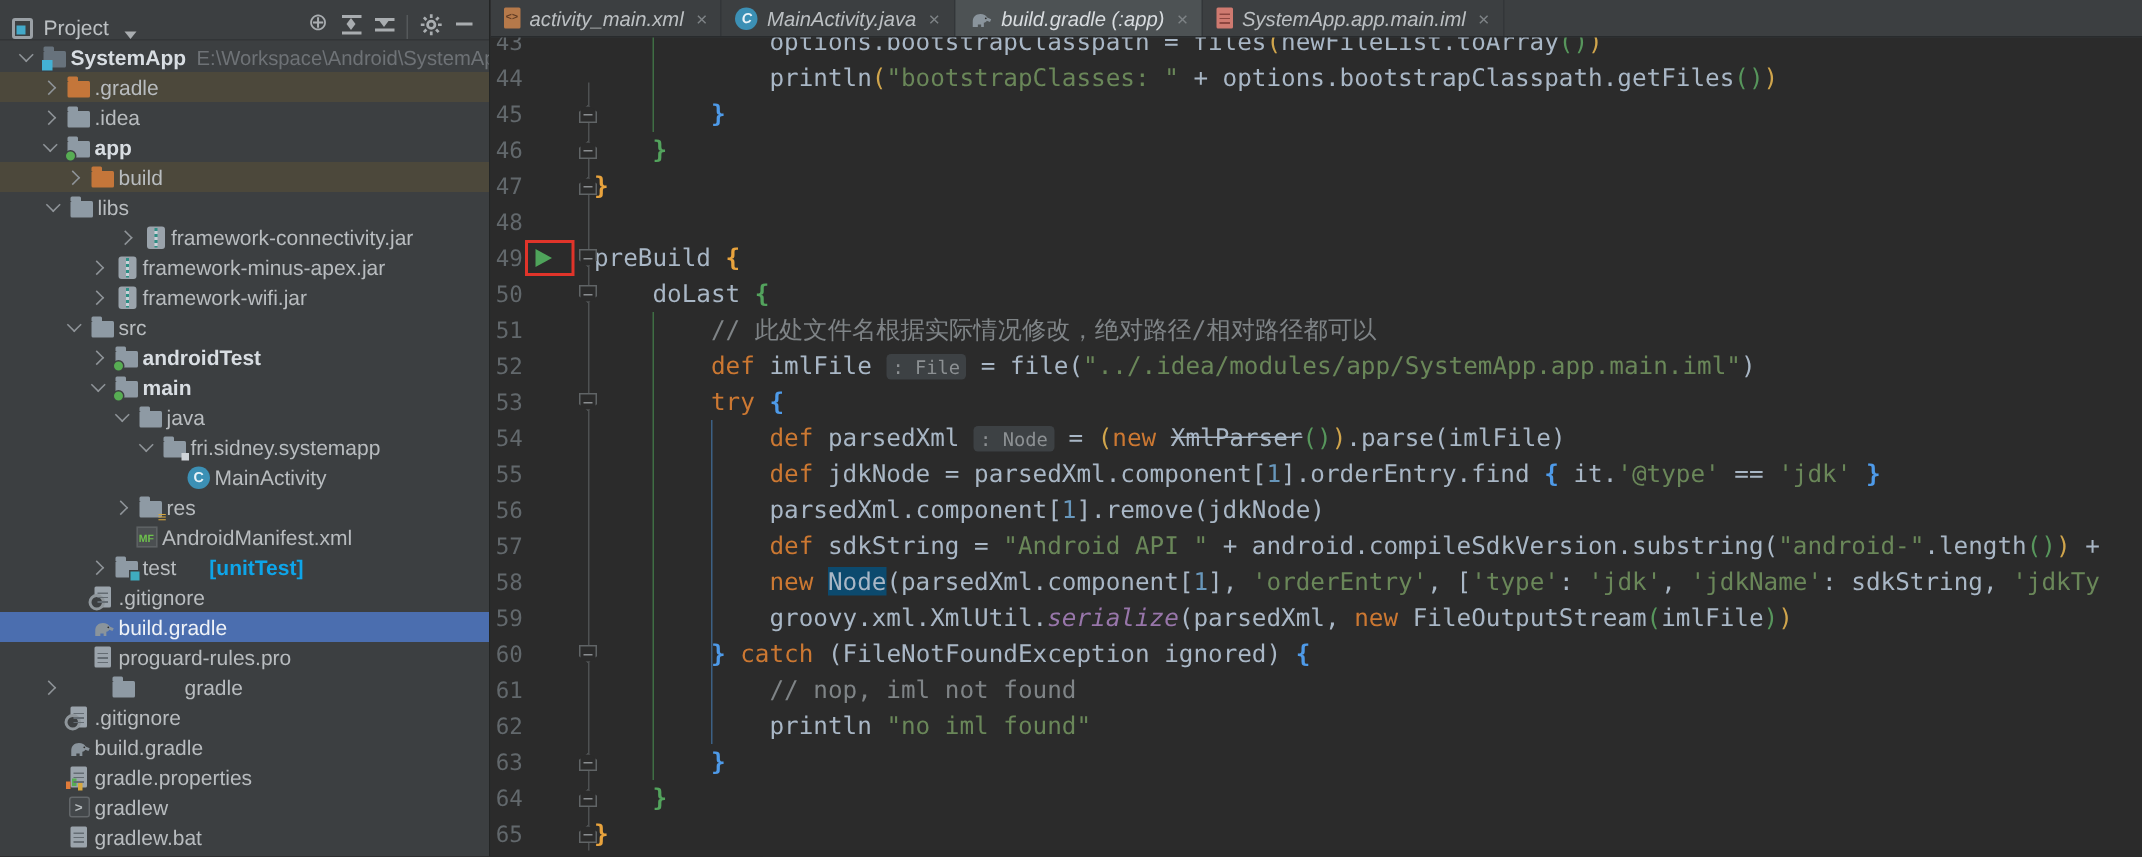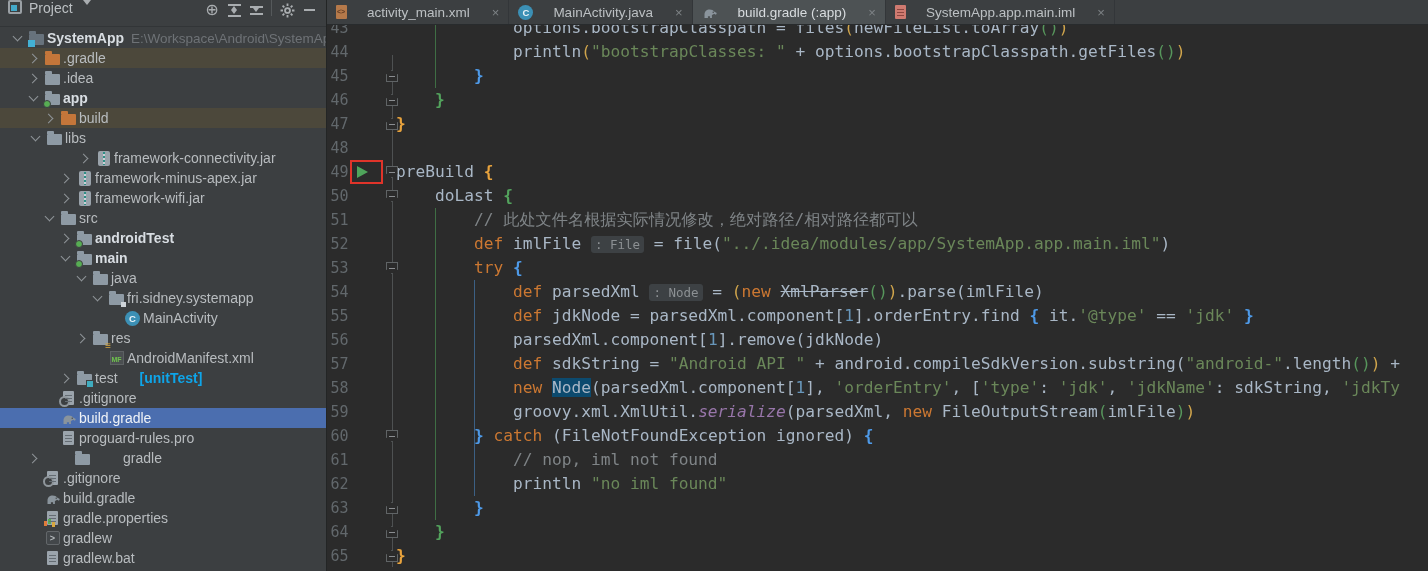--- a/index.html
+++ b/index.html
@@ -3,21 +3,21 @@
 <meta charset="utf-8">
 <style>
   * { margin:0; padding:0; box-sizing:border-box; }
   html,body { width:1428px; height:571px; overflow:hidden; background:#2b2b2b;
               font-family:"Liberation Sans","DejaVu Sans",sans-serif; }
   #app { position:relative; width:1428px; height:571px; display:flex; }
 
   
   #project-panel { width:327px; min-width:327px; height:571px; background:#3c3f41;
                    border-right:1px solid #232525; overflow:hidden; }
-  .panel-header { height:27px; display:flex; align-items:flex-start; padding:0 6px 0 8px;
+  .panel-header { height:27px; display:flex; align-items:flex-end; padding:0 6px 0 8px;
                   border-bottom:1px solid #323537; }
   .panel-header .title { color:#bcc0c3; font-size:14px; margin:0 6px 0 7px; }
   .hdr-sp { flex:1; }
   .hdr-ic { width:22px; height:20px; display:flex; align-items:center; justify-content:center;
             color:#a9adb0; position:relative; }
   .tw-icon { width:14px; height:14px; border:2px solid #9aa0a5; border-radius:2px; position:relative; }
   .tw-icon::after { content:''; position:absolute; left:1px; bottom:1px; width:6px; height:6px; background:#43a9c9; }
   .caret-down { width:0; height:0; border-left:4px solid transparent; border-right:4px solid transparent;
                 border-top:5px solid #a9adb0; margin-left:4px; }
   .ic-locate { font-size:16px; line-height:1; }
@@ -70,22 +70,22 @@
   .ic-jar::before { content:''; position:absolute; left:5px; top:1px; bottom:1px; width:2px;
                     background:repeating-linear-gradient(#2e8f85 0 2px,#c9d2d8 2px 4px); }
   .ic-manifest { width:14px; height:14px; background:#4b4f51; border:1px solid #5d6163; display:flex; align-items:flex-end;
                  justify-content:center; font-size:7px; font-weight:bold; color:#6ec14d; line-height:8px; }
   .ic-console { width:14px; height:14px; background:#43474a; border:1px solid #63676a; border-radius:2px; color:#b5babd;
                 font-size:9px; font-weight:bold; display:flex; align-items:center; justify-content:center; }
 
   
   #editor { position:relative; flex:1; height:571px; background:#2b2b2b; overflow:hidden; }
   #tabbar { height:25px; background:#3c3f41; border-bottom:1px solid #282b2d; display:flex; align-items:stretch; }
-  .tab { display:flex; align-items:center; gap:20px; padding:0 9px; border-right:1px solid #333639;
-         color:#bcc0c3; font-size:13.5px; white-space:nowrap; }
+  .tab { display:flex; align-items:center; gap:6px; padding:0 9px; border-right:1px solid #333639;
+         color:#bcc0c3; font-size:13.5px; white-space:nowrap;font-style:italic; }
   .tab.active { background:#4d5254; color:#d8dcdf; }
   .tab .close { color:#7e8386; font-size:13px; margin-left:2px; }
   .ic-gradle svg { display:block; }
 
   #code-area { position:absolute; left:0; right:0; top:25px; bottom:0; overflow:hidden; }
   #lines { position:relative; margin-top:-9px; }
   .cl { position:relative; height:24px; font-family:"DejaVu Sans Mono","Liberation Mono",monospace;
         font-size:16.2px; line-height:24px; white-space:pre; }
   .lnum { position:absolute; left:0; width:25px; text-align:center; color:#62686c; font-size:15px; }
   .codetxt { position:absolute; left:69px; }
@@ -284,21 +284,21 @@
         </div>
         <div class="trow" style="padding-left: 73px;">
           <span class="chevbox">
             <span class="chev closed"></span>
           </span>
           <span class="icbox">
             <span class="fold-i res"></span>
           </span>
           <span class="lbl">res</span>
         </div>
-        <div class="trow" style="padding-left: 89px;">
+        <div class="trow" style="padding-left: 70px;">
           <span class="chevbox"></span>
           <span class="icbox">
             <span class="ic-manifest">MF</span>
           </span>
           <span class="lbl">AndroidManifest.xml</span>
         </div>
         <div class="trow" style="padding-left: 57px;">
           <span class="chevbox">
             <span class="chev closed"></span>
           </span>

